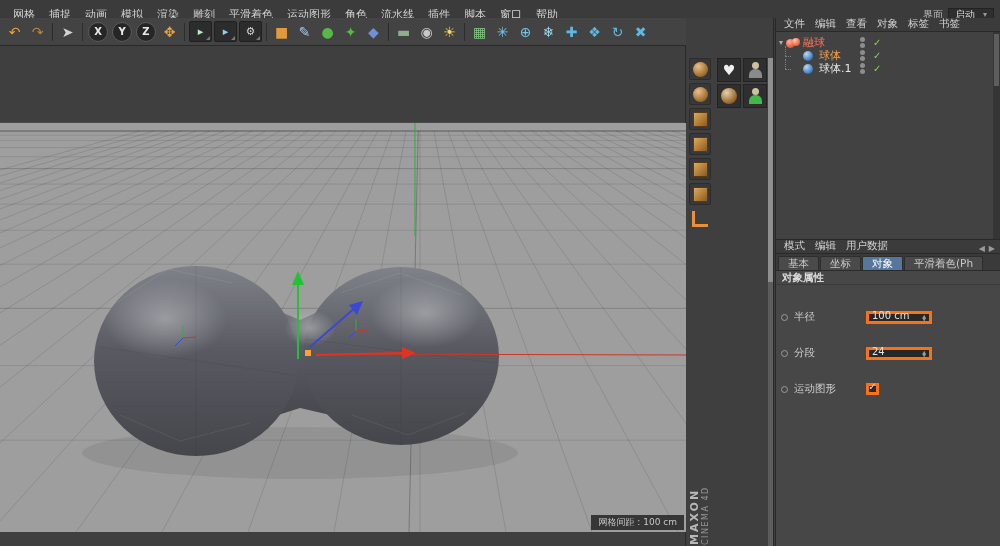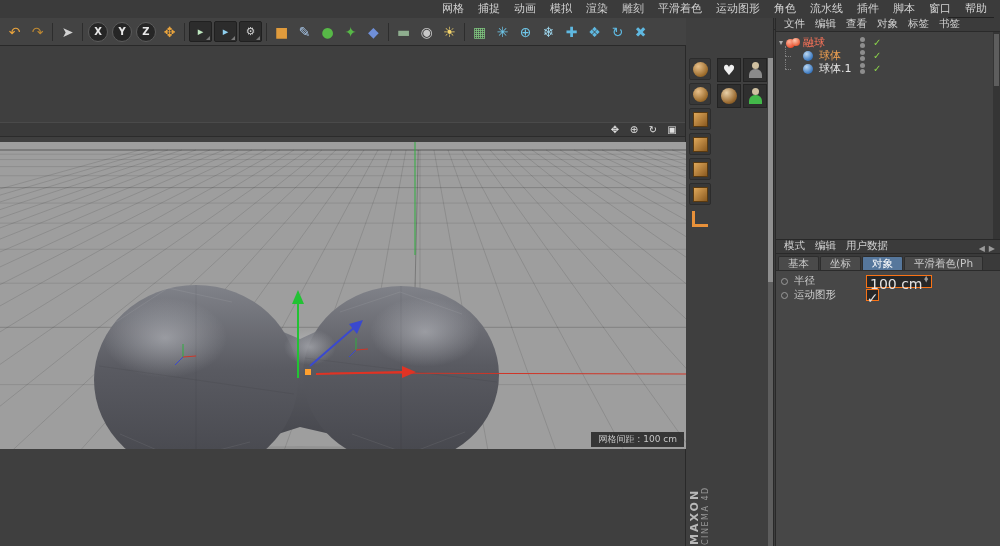--- a/index.html
+++ b/index.html
@@ -2,21 +2,21 @@
 <html><head>
 <meta charset="utf-8">
 <style>
   *{margin:0;padding:0;box-sizing:border-box;font-family:"DejaVu Sans","Liberation Sans",sans-serif;}
   html,body{width:1000px;height:546px;overflow:hidden;}
   body{background:#3d3d3d;}
   .app{position:relative;width:1000px;height:546px;background:#3d3d3d;color:#cfcfcf;font-size:11px;}
   button{background:none;border:none;color:inherit;cursor:pointer;padding:0;}
 
   
-  .menubar{position:absolute;left:0;top:0;width:1000px;height:30px;background:#3b3b3b;border-bottom:1px solid #292929;display:flex;align-items:flex-end;padding:0 6px;flex-direction:column;}
+  .menubar{position:absolute;left:0;top:0;width:1000px;height:30px;background:#3b3b3b;border-bottom:1px solid #292929;display:flex;align-items:center;padding:0 6px;}
   .menu-items{display:flex;align-items:center;}
   .mitem{padding:1px 7px;font-size:11px;color:#d2d2d2;white-space:nowrap;cursor:default;}
   .menubar-right{margin-left:auto;display:flex;align-items:center;gap:5px;}
   .iface-label{font-size:10px;color:#bbb;}
   .iface-box{background:#2e2e2e;border:1px solid #222;height:14px;display:flex;align-items:center;gap:8px;padding:0 6px;font-size:10px;color:#ddd;}
   .iface-box .dd{font-size:8px;color:#999;}
 
   
   .toolbar{position:absolute;left:0;top:18px;width:686px;height:28px;background:#434343;border-bottom:1px solid #292929;display:flex;align-items:center;padding:0 3px;}
   .tbtn{width:23px;height:24px;display:flex;align-items:center;justify-content:center;position:relative;border-radius:2px;flex:0 0 auto;}
@@ -28,21 +28,21 @@
   .tbtn[data-kind="dark"]::after{content:"";position:absolute;right:1px;bottom:1px;border-left:4px solid transparent;border-bottom:4px solid #7a7a7a;}
   .tbtn[data-kind="sep"]{width:7px;pointer-events:none;}
   .tbtn[data-kind="sep"]::after{content:"";position:absolute;left:3px;top:3px;bottom:3px;width:1px;background:#2d2d2d;}
 
   
   .left-stage{position:absolute;left:0;top:46px;width:686px;height:500px;background:#3f3f3f;border-right:1px solid #292929;}
   .vp-menubar{position:absolute;left:0;top:76px;width:100%;height:15px;background:#3a3a3a;border-top:1px solid #4a4a4a;border-bottom:1px solid #2b2b2b;display:flex;align-items:center;padding:0 2px;}
   .vp-menubar .mitem{padding:0 6px;font-size:10.5px;}
   .vp-nav{margin-left:auto;display:flex;gap:3px;padding-right:3px;}
   .nbtn{width:16px;height:13px;display:flex;align-items:center;justify-content:center;font-size:10px;color:#e0e0e0;}
-  .vp-canvas{position:absolute;left:0;top:96px;width:686px;height:307px;overflow:hidden;}
+  .vp-canvas{position:absolute;left:0;top:77px;width:686px;height:409px;overflow:hidden;}
   .vp-svg{display:block;}
   .grid-label{position:absolute;right:2px;bottom:2px;background:rgba(35,35,35,.85);color:#c6c6c6;font-size:9px;padding:1px 7px;}
 
   
   .mid-col{position:absolute;left:686px;top:18px;width:88px;height:528px;background:#3f3f3f;border-right:1px solid #292929;}
   .mode-strip{position:absolute;left:3px;top:40px;display:flex;flex-direction:column;gap:3px;}
   .mode-btn{width:22px;height:22px;background:#383838;border:1px solid #2c2c2c;border-radius:2px;display:flex;align-items:center;justify-content:center;position:relative;cursor:pointer;}
   .mode-btn[data-kind="sphere"]::before{content:"";width:15px;height:15px;border-radius:50%;background:radial-gradient(circle at 35% 30%,#e8c08a,#9a6a2a 70%,#6a4416);}
   .mode-btn[data-kind="cube"]::before{content:"";width:13px;height:13px;background:linear-gradient(135deg,#e0a85a,#8a5a20);border:1px solid #5a3a10;}
   .mode-btn[data-kind="axisL"]{background:none;border:none;}
@@ -84,24 +84,24 @@
   .am-nav{margin-left:auto;display:flex;gap:4px;font-size:8px;color:#9a9a9a;padding-right:2px;}
   .am-nav span{cursor:pointer;}
   .am-objheader{height:17px;display:flex;align-items:center;gap:4px;padding:0 5px;background:#3f3f3f;border-bottom:1px solid #333;flex:0 0 auto;}
   .obj-sphere-icon{width:11px;height:11px;border-radius:50%;background:radial-gradient(circle at 35% 30%,#cfe6ff,#3a77c2 70%,#1f4a80);flex:0 0 auto;}
   .am-objheader .txt{font-size:10.5px;color:#e0e0e0;white-space:nowrap;overflow:hidden;}
   .am-tabs{height:17px;display:flex;gap:1px;background:#3a3a3a;border-bottom:1px solid #2b2b2b;padding:2px 4px 0 2px;overflow:hidden;flex:0 0 auto;}
   .am-tab{flex:0 0 auto;padding:0 9px;background:#4a4a4a;border:1px solid #2d2d2d;border-bottom:none;border-radius:2px 2px 0 0;display:flex;align-items:center;color:#c8c8c8;font-size:10.5px;white-space:nowrap;cursor:pointer;}
   .am-tab[data-active="true"]{background:#56779c;color:#fff;}
   .am-section{height:14px;display:flex;align-items:center;padding:0 6px;font-size:10.5px;font-weight:bold;color:#dcdcdc;background:#474747;border-bottom:1px solid #3b3b3b;flex:0 0 auto;}
   .am-props{padding:3px 0;flex:0 0 auto;}
-  .prop-row{height:14px;display:flex;align-items:center;padding:0 5px;position:relative;}
+  .prop-row{height:14px;display:flex;align-items:center;padding:0 5px;position:relative;margin-top:22px;}
   .kf{width:7px;height:7px;border:1px solid #9a9a9a;border-radius:50%;margin-right:6px;flex:0 0 auto;cursor:pointer;}
   .prop-label{width:70px;font-size:10.5px;color:#cccccc;white-space:nowrap;}
-  .prop-value{position:absolute;left:90px;width:66px;height:13px;background:#272727;border:1px solid #f97316;display:flex;align-items:flex-start;padding:0 3px;font-size:14px;color:#e2e2e2;cursor:text;}
+  .prop-value{position:absolute;left:90px;width:66px;height:13px;background:#272727;border:3px solid #f97316;display:flex;align-items:flex-end;padding:0 3px;font-size:10px;color:#e2e2e2;cursor:text;}
   .stepper{margin-left:auto;display:flex;flex-direction:column;align-items:center;line-height:3px;font-size:5px;color:#999;cursor:pointer;}
   .stepper::before{content:"▲";}
   .stepper::after{content:"▼";}
   .prop-row[data-control="dropdown"] .prop-value{width:106px;cursor:pointer;}
   .prop-row[data-control="dropdown"] .stepper{font-size:7px;line-height:7px;}
   .prop-row[data-control="dropdown"] .stepper::before{content:"▾";}
   .prop-row[data-control="dropdown"] .stepper::after{content:none;}
   .prop-row[data-control="checkbox"] .prop-value{width:13px;height:12px;justify-content:center;padding:0;cursor:pointer;}
   .am-fill{flex:1 1 auto;background:#474747;}
 </style>
@@ -462,31 +462,40 @@
           <span>坐标</span>
         </div>
         <div class="am-tab" data-active="true">
           <span>对象</span>
         </div>
         <div class="am-tab">
           <span>平滑着色(Ph</span>
         </div>
       </div>
 
+    <div class="am-section">对象属性</div>
 
     <div class="am-props">
 
     <div class="prop-row" data-control="stepper">
           <span class="kf"></span>
           <span class="prop-label">半径</span>
           <span class="prop-value">
             <span class="val">100 cm</span>
             <span class="stepper"></span>
           </span>
         </div>
+        <div class="prop-row" data-control="stepper">
+          <span class="kf"></span>
+          <span class="prop-label">分段</span>
+          <span class="prop-value">
+            <span class="val">24</span>
+            <span class="stepper"></span>
+          </span>
+        </div>
         <div class="prop-row" data-control="checkbox">
           <span class="kf"></span>
           <span class="prop-label">运动图形</span>
           <span class="prop-value">
             <span class="val">✓</span>
 
           </span>
         </div>
       </div>
 

